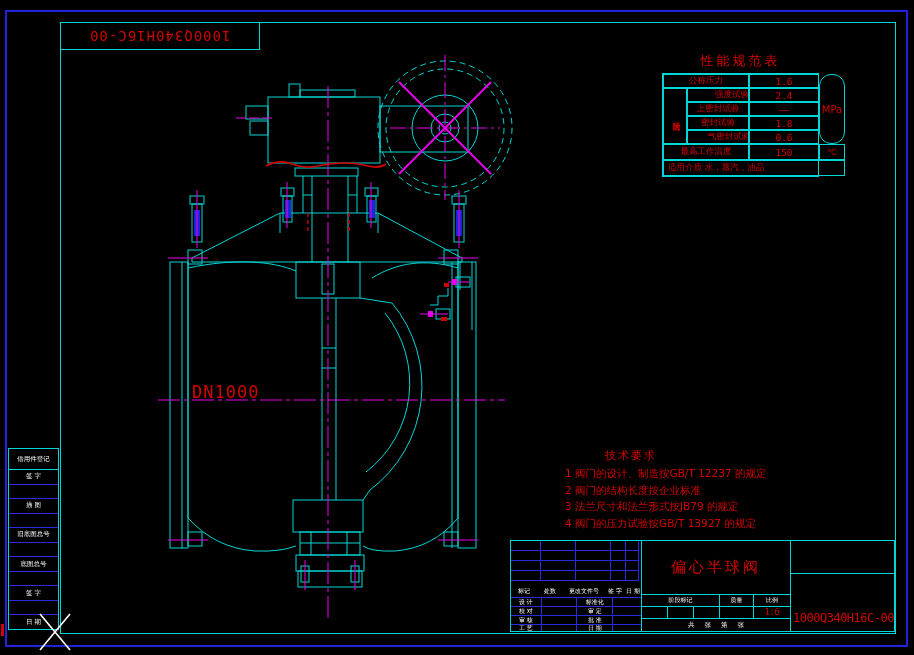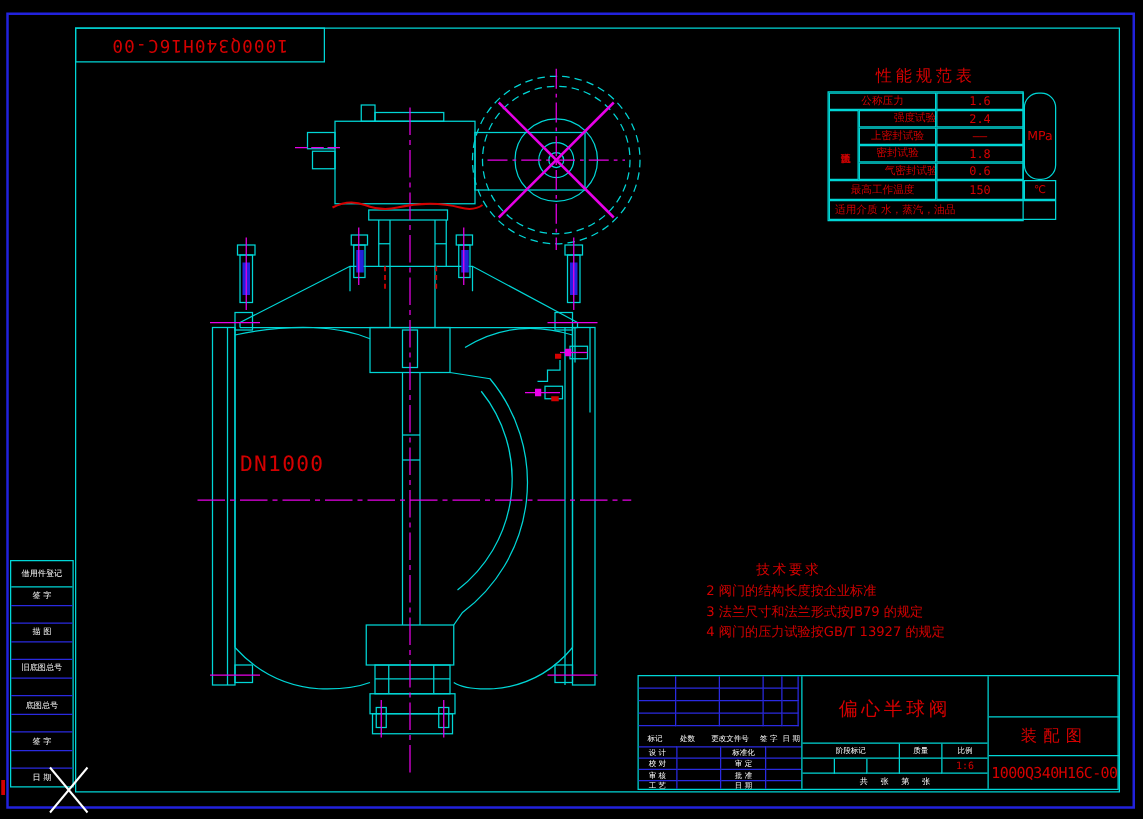--- a/index.html
+++ b/index.html
@@ -29,21 +29,21 @@
   .spec .c{border:1px solid #00d6d6;display:flex;align-items:center;justify-content:center;
            font-size:8.5px;overflow:hidden;white-space:nowrap;}
   .spec .vlab{writing-mode:vertical-lr;text-orientation:upright;letter-spacing:0;font-size:8px;}
   .spec .val{font-family:"DejaVu Sans Mono",monospace;font-size:9.5px;}
   .spec .media{justify-content:flex-start;padding-left:4px;font-size:8.5px;}
   
   .tech{left:565px;top:448px;width:290px;color:#d40000;}
   .tech .t{font-size:11px;margin-left:40px;margin-bottom:2px;letter-spacing:2px;}
   .tech .li{font-size:10.5px;line-height:16.5px;white-space:nowrap;}
   
-  .dn{left:192px;top:362px;color:#d40000;font-size:17px;letter-spacing:1px;
+  .dn{left:192px;top:382px;color:#d40000;font-size:17px;letter-spacing:1px;
       font-family:"DejaVu Sans Mono",monospace;}
   
   .tblock{left:510px;top:540px;width:385px;height:92px;border:1px solid #00d6d6;
           box-sizing:border-box;}
   .revgrid{left:0;top:0;width:130px;height:44px;display:grid;
            grid-template-columns:30px 35px 35px 15px 13px;grid-template-rows:repeat(4,10px);}
   .revgrid div{border-right:1px solid #2a2ae0;border-bottom:1px solid #2a2ae0;}
   .revhdr{left:0;top:44px;width:130px;height:12px;display:flex;color:#fff;font-size:6px;}
   .revhdr span{display:flex;align-items:center;justify-content:center;overflow:hidden;white-space:nowrap;}
   .sigrow{left:0;width:130px;height:9px;display:flex;color:#fff;font-size:6px;}
@@ -255,20 +255,21 @@
       <div class="c val" style="grid-column:3;grid-row:5;">0.6</div>
       <div class="c" style="grid-column:1/3;grid-row:6;">最高工作温度</div>
       <div class="c val" style="grid-column:3;grid-row:6;">150</div>
       <div class="c" style="grid-column:4;grid-row:6;">℃</div>
       <div class="c media" style="grid-column:1/5;grid-row:7;">适用介质 水，蒸汽，油品</div>
     </div>
   </div>
 
   <div class="abs tech">
     <div class="t">技术要求</div>
+    <div class="li">1  阀门的设计、制造按GB/T 12237 的规定</div>
     <div class="li">2  阀门的结构长度按企业标准</div>
     <div class="li">3  法兰尺寸和法兰形式按JB79 的规定</div>
     <div class="li">4  阀门的压力试验按GB/T 13927 的规定</div>
   </div>
 
   <div class="abs tblock">
     <div class="abs revgrid">
       <div></div>
         <div></div>
         <div></div>
@@ -334,18 +335,17 @@
           <span style="width:26px;"></span>
           <span style="width:26px;"></span>
         <span style="width:34px;"></span>
         <span class="scalecell" style="width:36px;border-right:none;">1:6</span>
       </div>
       <div class="abs sheetrow">共 张 第 张</div>
     </div>
 
     <div class="abs rcol">
       <div class="abs rempty"></div>
-      <div class="abs rtype">装配图</div>
       <div class="abs rnum">1000Q340H16C-00</div>
     </div>
   </div>
 
 </div>
 
 </body></html>

